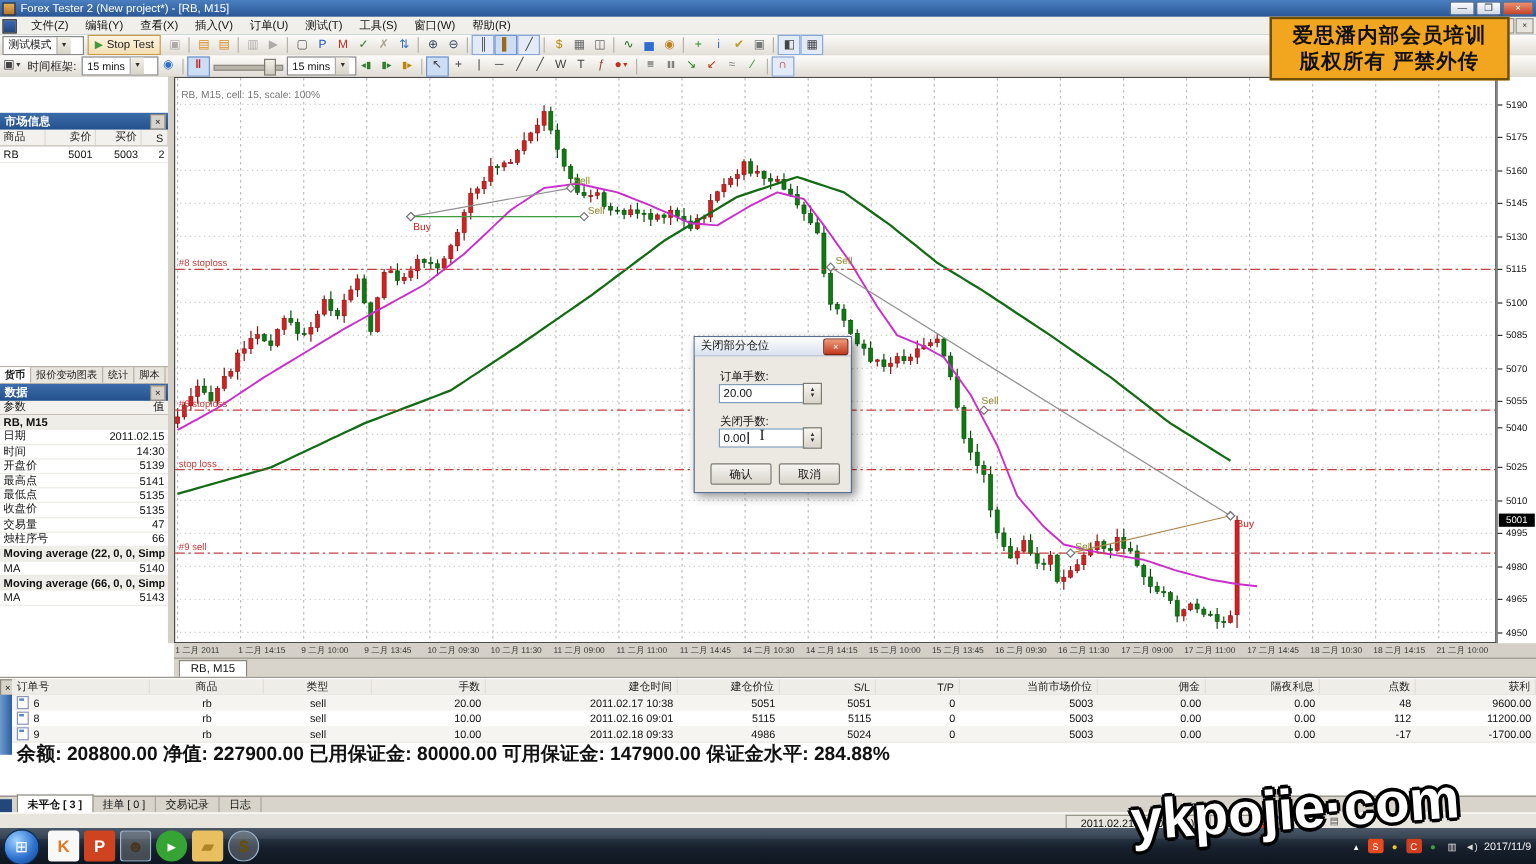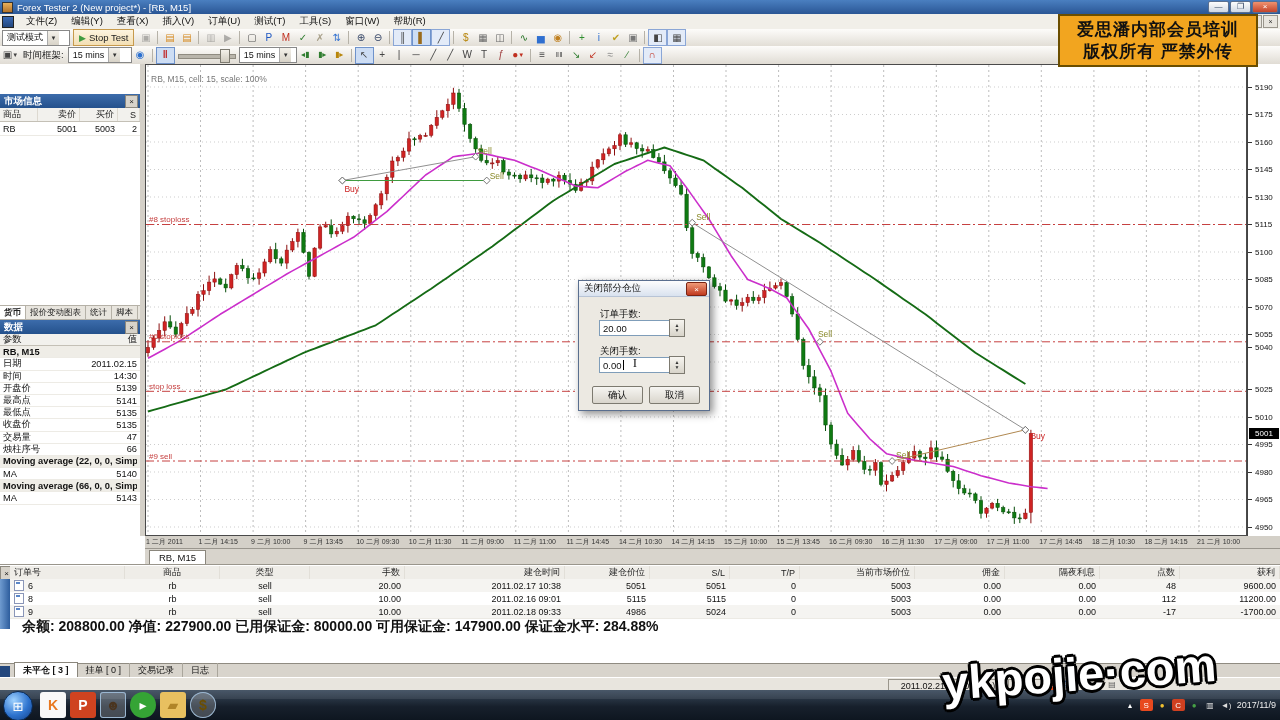--- a/index.html
+++ b/index.html
@@ -85,21 +85,21 @@
          font-size:8px;display:flex;align-items:center;justify-content:center;color:#222;}
   #ord-strip{position:absolute;left:0;top:14px;width:10px;height:50px;background:linear-gradient(90deg,#6f9bd0,#2d5d9d);}
   .ord-hdr{position:absolute;left:10px;top:1px;height:13px;display:flex;font-size:9px;color:#222;background:#efede8;
            border-bottom:1px solid #c8c4ba;width:1270px;}
   .ord-row{position:absolute;left:10px;height:13px;display:flex;font-size:9px;color:#111;width:1270px;align-items:center;}
   .ord-cell{display:flex;align-items:center;height:100%;padding:0 4px;box-sizing:border-box;overflow:hidden;white-space:nowrap;}
   .doc-ico{display:inline-block;width:8px;height:9px;background:#fff;border:1px solid #8a96b8;margin-right:4px;position:relative;}
   .doc-ico::after{content:"";position:absolute;left:1px;top:1px;width:4px;height:2px;background:#5a86c8;}
   #ord-total{position:absolute;left:10px;top:40px;height:12px;width:1270px;background:#e6e3dc;border-top:1px solid #c8c4ba;
              font-size:9px;font-weight:bold;color:#111;display:flex;align-items:center;justify-content:flex-end;padding-right:8px;box-sizing:border-box;}
-  #ord-balance{position:absolute;left:14px;top:53px;font-size:14px;font-weight:bold;color:#111;white-space:nowrap;margin-left:8px;}
+  #ord-balance{position:absolute;left:14px;top:53px;font-size:16px;font-weight:bold;color:#111;white-space:nowrap;}
   
   #btabs{left:0;top:663px;width:1280px;height:14px;background:#d8d4cc;border-top:1px solid #8f8b81;display:flex;align-items:flex-end;font-size:9px;color:#111;}
   #btabs .lead{width:10px;height:12px;background:#23477d;margin-right:4px;}
   .btab{padding:1px 8px;border-right:1px solid #aaa69c;display:flex;align-items:center;white-space:nowrap;}
   .btab.active{background:#fff;border:1px solid #8a867c;border-bottom:none;font-weight:bold;}
   #statusbar{left:0;top:677px;width:1280px;height:13px;background:#e8e5de;border-top:1px solid #fff;font-size:9px;color:#111;}
   .sb-cell{position:absolute;top:1px;height:11px;border:1px solid;border-color:#9a968c #fff #fff #9a968c;
            display:flex;align-items:center;justify-content:center;background:#e8e5de;white-space:nowrap;}
   #sogou-bar{position:absolute;left:1046px;top:0px;height:13px;display:flex;align-items:center;gap:3px;}
   .ime-ico{display:inline-flex;align-items:center;justify-content:center;width:12px;height:11px;font-size:8px;border-radius:2px;}
@@ -825,21 +825,21 @@
       <span>5085</span>
     </div>
     <div class="ptick" style="top: 238.5px;">
       <i></i>
       <span>5070</span>
     </div>
     <div class="ptick" style="top: 266px;">
       <i></i>
       <span>5055</span>
     </div>
-    <div class="ptick" style="top: 279px;">
+    <div class="ptick" style="top: 288px;">
       <i></i>
       <span>5040</span>
     </div>
     <div class="ptick" style="top: 321px;">
       <i></i>
       <span>5025</span>
     </div>
     <div class="ptick" style="top: 348.5px;">
       <i></i>
       <span>5010</span>

